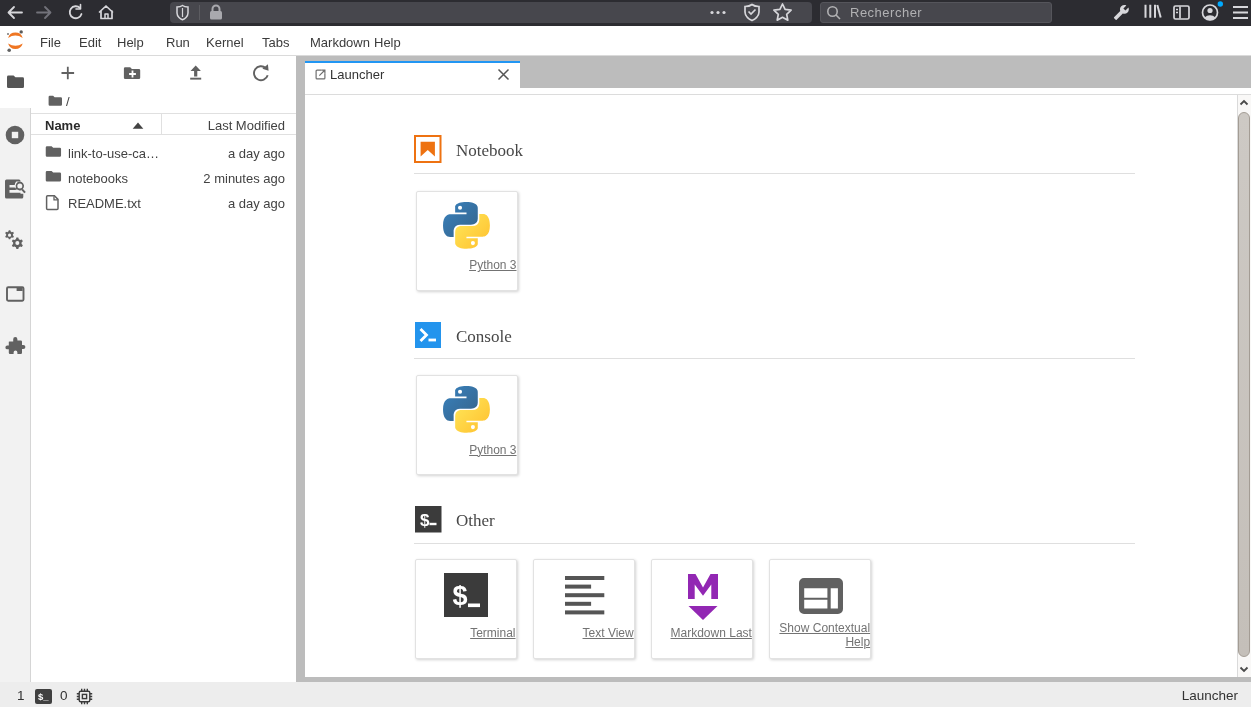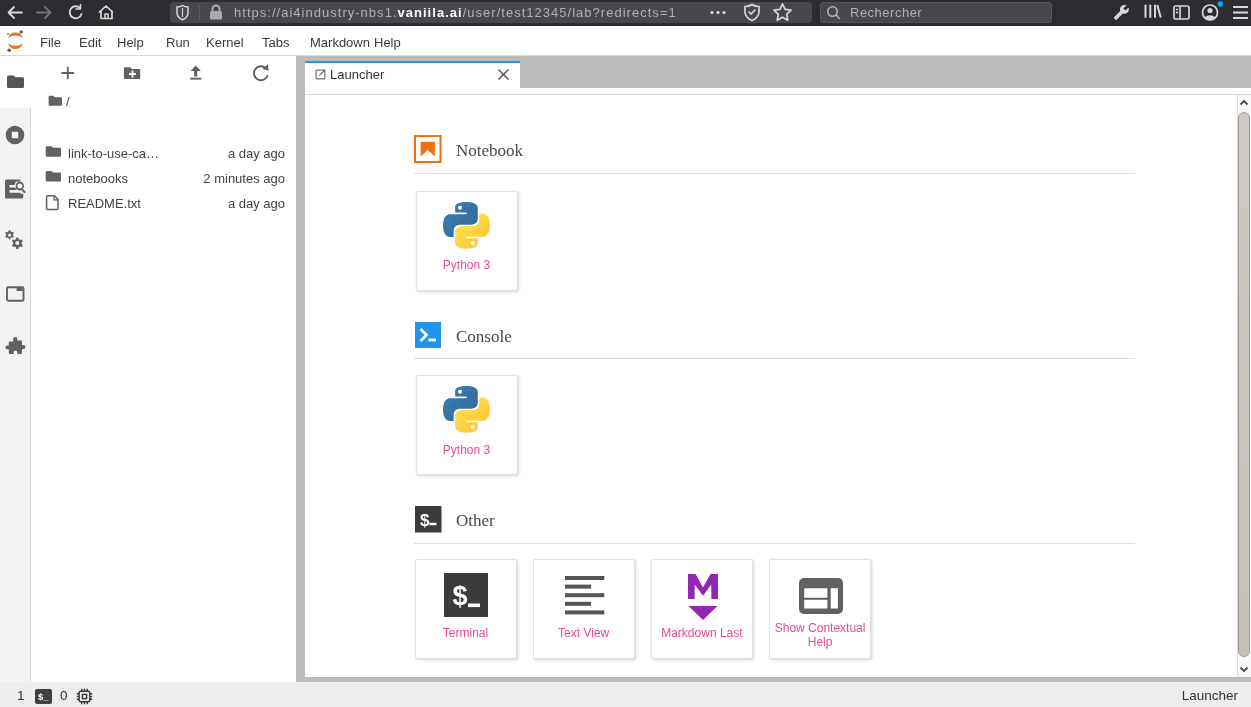--- a/index.html
+++ b/index.html
@@ -36,21 +36,21 @@
   
   #dock { left:296px; top:56px; width:955px; height:626px; background:#fff; }
   #dockstrip { left:296px; top:56px; width:9px; height:627px; background:#bcbcbc; }
   #tabbar { left:305px; top:56px; width:946px; height:32px; background:#bcbcbc; }
   #dockbottom { left:296px; top:677px; width:955px; height:6px; background:#bcbcbc; }
   #tab { left:305px; top:61px; width:215px; height:33px; background:#fff; border-top:2px solid #2196f3; }
   #tabline { left:305px; top:94px; width:946px; height:1px; background:#dcdcdc; }
   .sechead { position:absolute; font-size:17px; color:#484848;font-family:Liberation Serif, serif; }
   .hline { position:absolute; width:721px; height:1px; background:#dfdfdf; left:414px; }
   .card { position:absolute; width:102px; height:100px; background:#fff; border:1px solid #e2e2e2; border-radius:2px; box-shadow:1px 1px 3px rgba(0,0,0,0.18); }
-  .cardlabel { position:absolute; width:100%; text-align:center; font-size:12px; color:#ec4899; line-height:14px; }
+  .cardlabel { position:absolute; width:100%; text-align:right; font-size:12px; color:#737373; line-height:14px;text-decoration:underline; }
 
   
   #sbtrack { left:1237px; top:95px; width:14px; height:582px; background:#f9f8f7; border-left:1px solid #dadada; }
   #sbthumb { left:1238px; top:112px; width:12px; height:545px; background:linear-gradient(to bottom,#cdc9c4,#c4bfb9); border:1px solid #a39c94; border-radius:6px; }
 
   
   #statusbar { left:0; top:682px; width:1251px; height:25px; background:#ededed; }
   .sbtxt { position:absolute; font-size:13.5px; color:#333; }
 </style>
 </head>
@@ -120,21 +120,20 @@
       <circle cx="1210" cy="12.5" r="7.5" fill="none" stroke="#d7d7db" stroke-width="1.7"></circle>
       <circle cx="1210" cy="10.5" r="2.6" fill="#d7d7db"></circle>
       <path d="M1204.5 17.5 a7 7 0 0 0 11 0 a8 8 0 0 0-11 0 z" fill="#d7d7db"></path>
       <circle cx="1220.3" cy="4.0" r="2.7" fill="#00aaff"></circle>
     </g>
 
     <g stroke="#d7d7db" stroke-width="2">
       <path d="M1233 7 h15 M1233 12.5 h15 M1233 18 h15"></path>
     </g>
   </svg>
-  <div class="abs" id="urltext">https://ai4industry-nbs1.<b>vaniila.ai</b>/user/test12345/lab?redirects=1</div>
   <div class="abs" id="searchtext">Rechercher</div>
 </div>
 
 <div class="abs" id="menubar">
   <svg width="30" height="28" viewBox="0 0 30 28" style="position:absolute;left:2px;top:2px">
 
     <path d="M 6.1 9.9 A 7.6 7.6 0 0 1 20.7 9.9 A 13.5 13.5 0 0 0 6.1 9.9 z" fill="#ef7623"></path>
     <path d="M 6.1 15.4 A 7.6 7.6 0 0 0 20.7 15.4 A 13.5 13.5 0 0 1 6.1 15.4 z" fill="#ef7623"></path>
     <circle cx="19.2" cy="3.9" r="1.7" fill="#5a5a5a"></circle>
     <circle cx="6.0" cy="5.9" r="1.0" fill="#777"></circle>
@@ -197,20 +196,28 @@
     </g>
 
     <g fill="none" stroke="#616161" stroke-width="1.9">
       <path d="M234.8 12.1 a7 7 0 1 0 1.9 7.2"></path>
     </g>
     <path d="M236.9 8.2 l.7 6.5 -6.2-2 z" fill="#616161"></path>
 
     <path d="M17.7 39.8 h4.4 l1.5 1.5 h6.2 a1.2 1.2 0 0 1 1.2 1.2 v6 a1.2 1.2 0 0 1-1.2 1.2 h-11 a1.2 1.2 0 0 1-1.2-1.2 v-7.5 a1.2 1.2 0 0 1 1.2-1.2 z" fill="#616161"></path>
     <text x="35" y="49.5" font-size="13" fill="#424242">/</text>
   </svg>
+  <div id="fbheader">
+    <div class="fbtxt" style="left:14px;top:4px;font-weight:bold;color:#2b2b2b">Name</div>
+    <svg width="14" height="10" viewBox="0 0 14 10" style="left:100px;top:7px">
+        <path d="M7 1.5 l5.3 6.3 H1.7 z" fill="#424242"></path>
+      </svg>
+    <div class="divider"></div>
+    <div class="fbtxt" style="right:11px;top:4px">Last Modified</div>
+  </div>
 
   <svg width="265" height="160" viewBox="0 0 265 160" style="left:0;top:80px">
     <path d="M16 10.2 h4.6 l1.6 1.6 h6.6 a1.25 1.25 0 0 1 1.25 1.25 v6.5 a1.25 1.25 0 0 1-1.25 1.25 H16 a1.25 1.25 0 0 1-1.25-1.25 v-8.1 a1.25 1.25 0 0 1 1.25-1.25 z" fill="#616161"></path>
     <path d="M16 35 h4.6 l1.6 1.6 h6.6 a1.25 1.25 0 0 1 1.25 1.25 v6.5 a1.25 1.25 0 0 1-1.25 1.25 H16 a1.25 1.25 0 0 1-1.25-1.25 v-8.1 a1.25 1.25 0 0 1 1.25-1.25 z" fill="#616161"></path>
     <g fill="none" stroke="#616161" stroke-width="1.5">
       <path d="M16.6 59.8 h6.8 l3.6 3.6 v9 a1 1 0 0 1-1 1 h-9.4 a1 1 0 0 1-1-1 v-11.6 a1 1 0 0 1 1-1 z"></path>
       <path d="M23 60.2 v3.6 h3.8" stroke-width="1.3"></path>
     </g>
   </svg>
   <div class="fbtxt" style="left:37px;top:90px">link-to-use-ca…</div>

